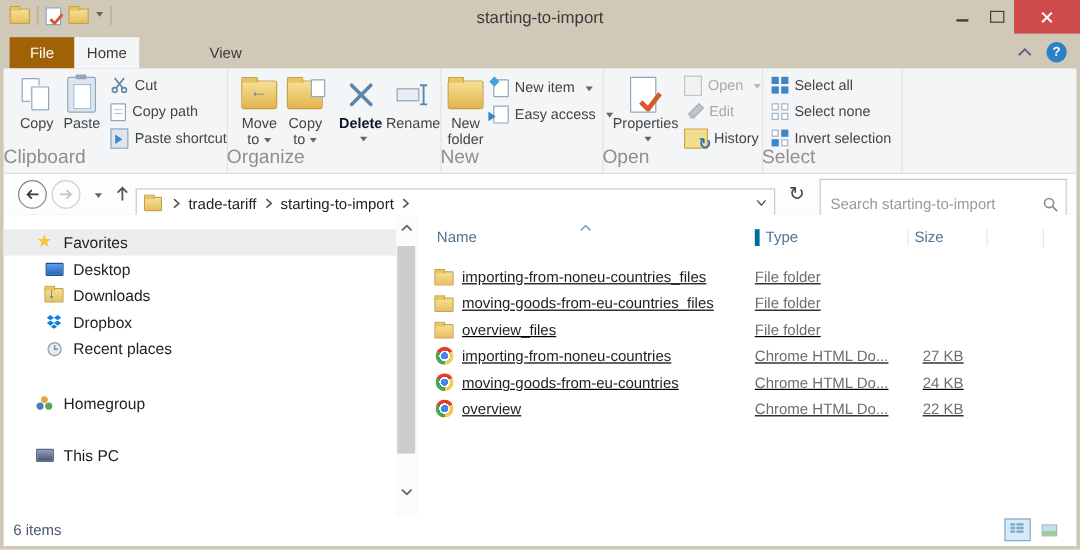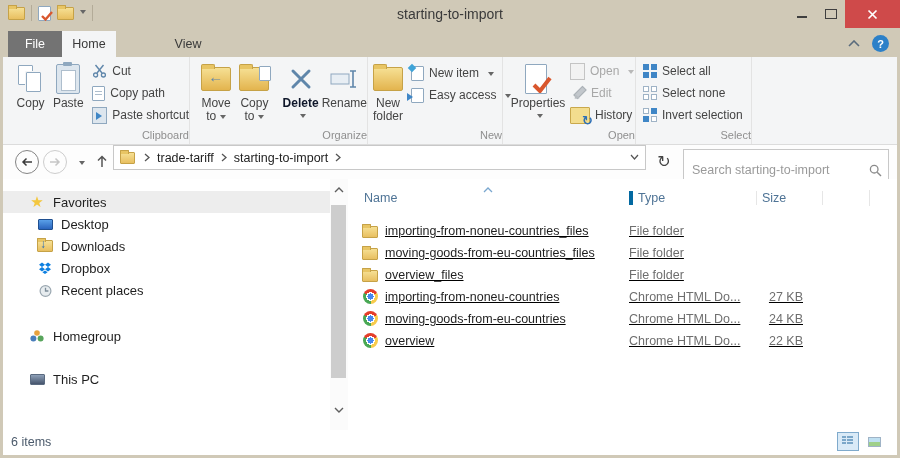--- a/index.html
+++ b/index.html
@@ -13,37 +13,37 @@
   .title{position:absolute;left:0;right:0;top:6px;text-align:center;font-size:14px;color:#3a3a3a;}
   .wctrls{position:absolute;right:0;top:0;height:28px;display:flex;align-items:stretch;}
   .wbtn{width:29px;display:flex;align-items:center;justify-content:center;}
   .minglyph{width:10px;height:2px;background:#3f3f3f;margin-top:6px;}
   .maxglyph{width:10px;height:8px;border:1px solid #3f3f3f;background:transparent;}
   .closebtn{width:55px;background:#cf4a4a;display:flex;align-items:center;justify-content:center;}
   
   .tabrow{position:absolute;top:31px;left:3px;right:3px;height:26px;}
   .tab{position:absolute;top:0;height:26px;display:flex;align-items:center;justify-content:center;
        font-size:12.5px;color:#3a3a3a;}
-  .tab-file{left:5px;width:54px;background:#737373;color:#fff;}
+  .tab-file{left:5px;width:54px;background:#a16207;color:#fff;}
   .tab-home{left:59px;width:54px;background:#f4f5f6;}
   .tab-share{left:113px;width:48px;margin-top:36px;}
   .tab-view{left:161px;width:48px;}
   .tabright{position:absolute;right:8px;top:4px;display:flex;align-items:center;gap:12px;}
   .helpdot{width:17px;height:17px;border-radius:50%;background:#2c80c8;color:#fff;font-size:11px;
            font-weight:bold;display:flex;align-items:center;justify-content:center;}
   
   .ribbon{position:absolute;top:57px;left:3px;right:3px;height:87px;background:#f4f5f6;
           border-bottom:1px solid #dcdcdc;}
   .rgroup{position:absolute;top:0;bottom:0;border-right:1px solid #e3e3e3;}
   .g-clip{left:0;width:186px;}
   .g-org{left:186px;width:178px;}
   .g-new{left:364px;width:135px;}
   .g-open{left:499px;width:133px;}
   .g-sel{left:632px;width:116px;border-right:1px solid #e3e3e3;}
-  .rlabel{position:absolute;bottom:3px;left:0;right:0;text-align:right;font-size:11px;color:#8f8f8f;padding-left:30px;}
+  .rlabel{position:absolute;bottom:3px;left:0;right:0;text-align:left;font-size:16px;color:#8f8f8f;}
   .gcontent{position:absolute;top:3px;left:0;right:0;display:flex;}
   .bigbtn{display:flex;flex-direction:column;align-items:center;font-size:12px;color:#444;
           line-height:13px;padding-top:1px;}
   .bicon{height:36px;display:flex;align-items:center;justify-content:center;}
   .smcol{display:flex;flex-direction:column;justify-content:flex-start;}
   .smbtn{display:flex;align-items:center;height:22px;font-size:12px;color:#444;gap:5px;white-space:nowrap;}
   .disabled{color:#a8a8a8;}
   .dar{display:inline-block;width:0;height:0;border:3px solid transparent;border-top:4px solid #666;
        margin-left:4px;transform:translateY(2px);}
   .disabled .dar{border-top-color:#b8b8b8;}
@@ -77,21 +77,21 @@
   .pencil::before{content:"";position:absolute;left:7px;top:1px;width:4px;height:11px;background:#c2c7cc;
                   border:1px solid #aab0b6;transform:rotate(45deg);}
   .pencil::after{content:"";position:absolute;left:2px;top:10px;border:3px solid transparent;border-top:4px solid #b8bdc2;transform:rotate(45deg);}
   .spark{position:absolute;width:6px;height:6px;background:#3fa4d8;transform:rotate(45deg);}
   .tri-r{width:0;height:0;border:4px solid transparent;border-left:6px solid #3f86c6;position:absolute;}
   
   .addr{position:absolute;top:145px;left:3px;right:3px;height:34px;background:#fdfdfd;}
   .navcirc{width:24px;height:24px;border-radius:50%;border:1px solid #848484;display:flex;
            align-items:center;justify-content:center;box-sizing:border-box;}
   .navcirc.dis{border-color:#cdcdcd;}
-  .crumbbox{position:absolute;left:110px;top:0;width:533px;height:25px;background:#fff;
+  .crumbbox{position:absolute;left:110px;top:12px;width:533px;height:25px;background:#fff;
             border:1px solid #c8c8c8;box-sizing:border-box;display:flex;align-items:center;padding-left:6px;}
   .crumb{font-size:12.5px;color:#222;padding:0 4px;}
   .crumb-chev{margin:0 3px;display:flex;align-items:center;}
   .crumb-dd{position:absolute;right:6px;top:8px;}
   .refreshbtn{position:absolute;left:649px;top:4px;width:24px;height:25px;display:flex;align-items:center;
               justify-content:center;color:#444;font-size:16px;}
   .searchbox{position:absolute;left:680px;top:4px;width:206px;height:42px;background:#fff;
              border:1px solid #c8c8c8;box-sizing:border-box;display:flex;align-items:center;padding:0 6px;}
   .searchbox input{border:none;outline:none;flex:1;font-size:12.5px;color:#444;
                    font-family:"Liberation Sans","DejaVu Sans",sans-serif;}

